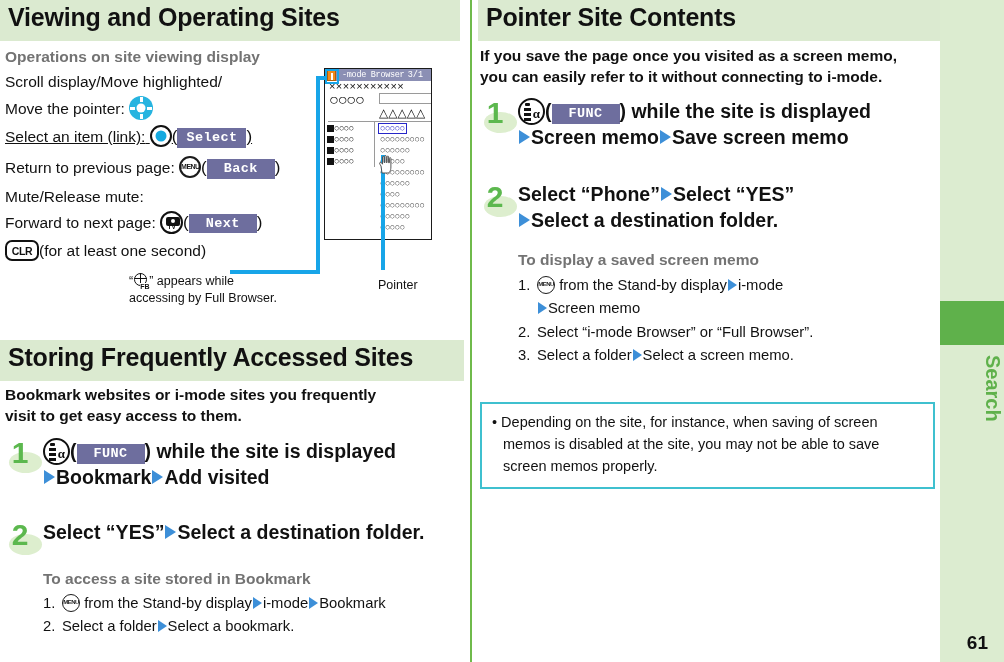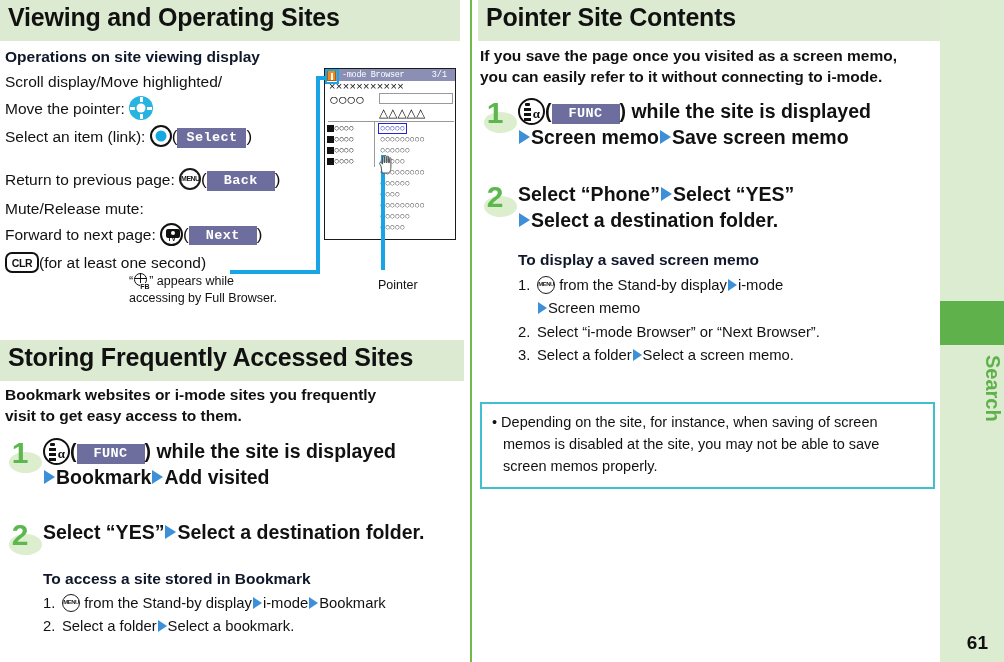--- a/index.html
+++ b/index.html
@@ -29,21 +29,21 @@
     font-weight:bold;
     font-size:25px;
     color:#111;
     padding:3px 0 4px 8px;
     letter-spacing:-0.2px;
     line-height:1.15;
   }
 
   
   .subhead-teal {
-    color:#0f172a;
+    color:#737373;
     font-weight:bold;
     font-size:15.5px;
     line-height:1.2;
   }
 
   .body-bold {
     font-weight:bold;
     font-size:15.5px;
     color:#111;
     line-height:1.35;
@@ -244,21 +244,21 @@
   }
   .tri.sm {
     border-left-width:9px; border-top-width:6px; border-bottom-width:6px;
     vertical-align:-1px;
   }
 
   
   .phone {
     position:absolute;
     left:324px; top:68px;
-    width:132px; height:172px;
+    width:108px; height:172px;
     background:#ffffff;
     border:1.6px solid #1b1b1b;
     box-sizing:border-box;
   }
   .phone-title {
     height:12px;
     background:#8b8fb4;
     position:relative;
   }
   .phone-title .tt {
@@ -449,21 +449,21 @@
         <span>Scroll display/Move highlighted/</span>
       </div>
 
       <div class="body-plain" style="margin-bottom:3px;">
         <span>Move the pointer:</span>
         <span class="key-dpad">
           <span class="nub t"></span><span class="nub b"></span><span class="nub l"></span><span class="nub r"></span>
         </span>
       </div>
 
-      <div class="body-plain" style="margin-bottom:17px;">
+      <div class="body-plain" style="margin-bottom:5px;text-decoration:underline;">
         <span>Select an item (link):</span>
         <span class="key-select"></span><span style="font-size:17px;">(</span><span class="softkey">Select</span><span style="font-size:17px;">)</span>
       </div>
 
       <div class="body-plain" style="margin-bottom:3px;">
         <span>Return to previous page:</span>
         <span class="key-circle"><span class="key-menu-label">MENU</span></span><span style="font-size:17px;">(</span><span class="softkey wide">Back</span><span style="font-size:17px;">)</span>
       </div>
 
       <div class="body-plain" style="margin-bottom:1px;">
@@ -627,21 +627,21 @@
 
     <div class="subhead-teal" style="position:absolute;left:40px;top:251px;">To display a saved screen memo</div>
 
     <div class="sublist" style="position:absolute;left:40px;top:274px;width:420px;">
       <div class="li">
         <span class="n">1.</span><span class="key-circle sm"><span class="key-menu-label">MENU</span></span>
         <span>from the Stand-by display</span><span class="tri sm"></span><span>i-mode</span><br>
         <span class="ind"></span><span class="tri sm"></span><span>Screen memo</span>
       </div>
       <div class="li">
-        <span class="n">2.</span><span>Select “i-mode Browser” or “Next Browser”.</span>
+        <span class="n">2.</span><span>Select “i-mode Browser” or “Full Browser”.</span>
       </div>
       <div class="li">
         <span class="n">3.</span><span>Select a folder</span><span class="tri sm"></span><span>Select a screen memo.</span>
       </div>
     </div>
 
     <div class="note-box" style="position:absolute;left:2px;top:402px;width:455px;">
       <div class="li">
         • <span>Depending on the site, for instance, when saving of screen memos is disabled at the site, you may not be able to save screen memos properly.</span>
       </div>

